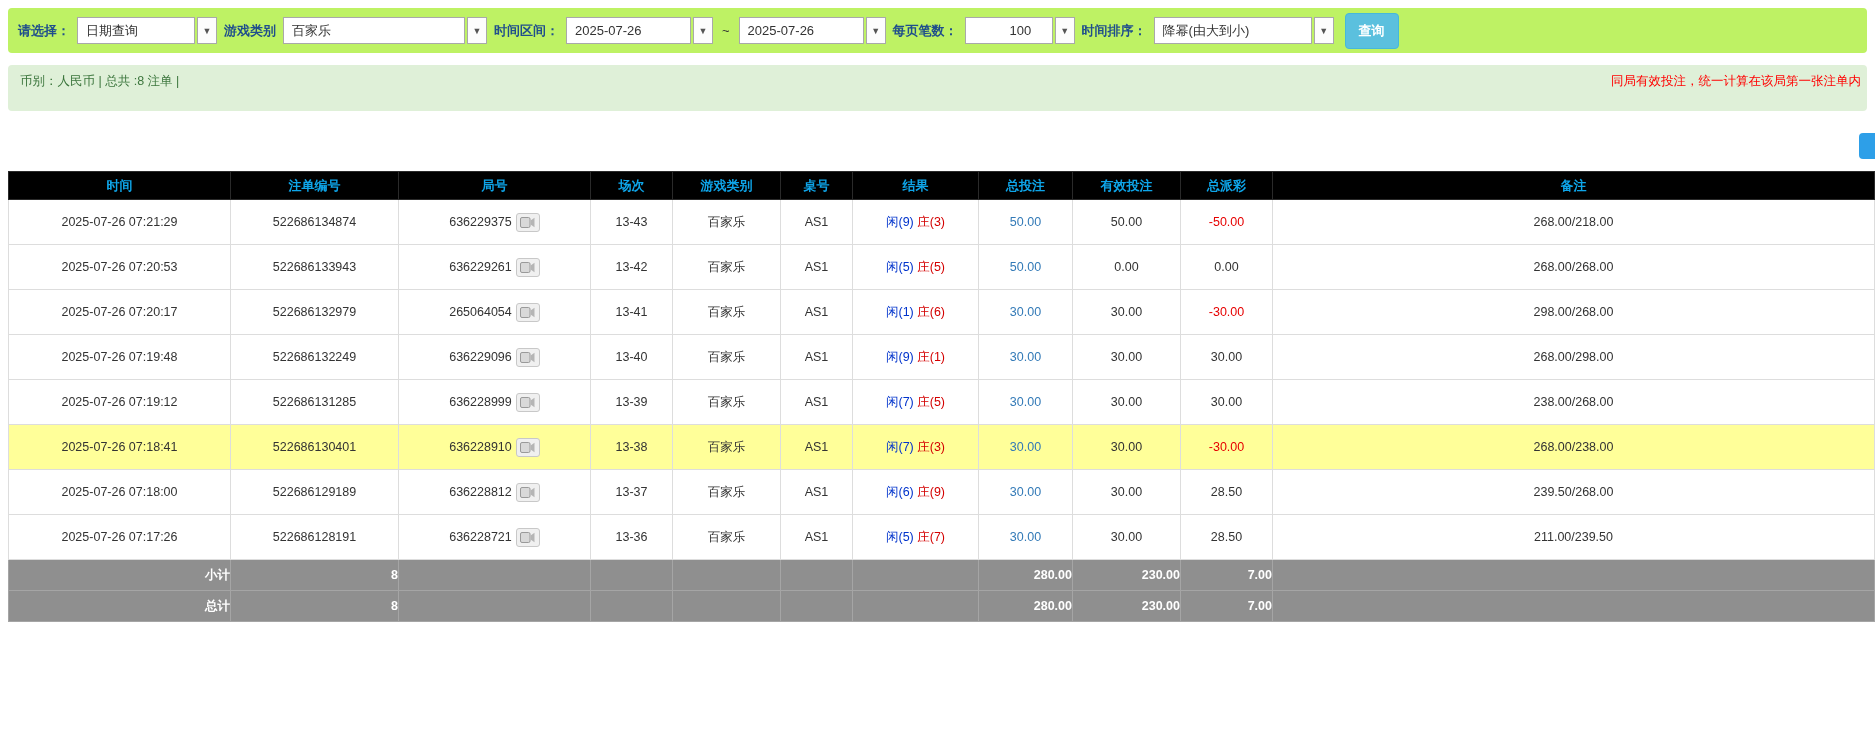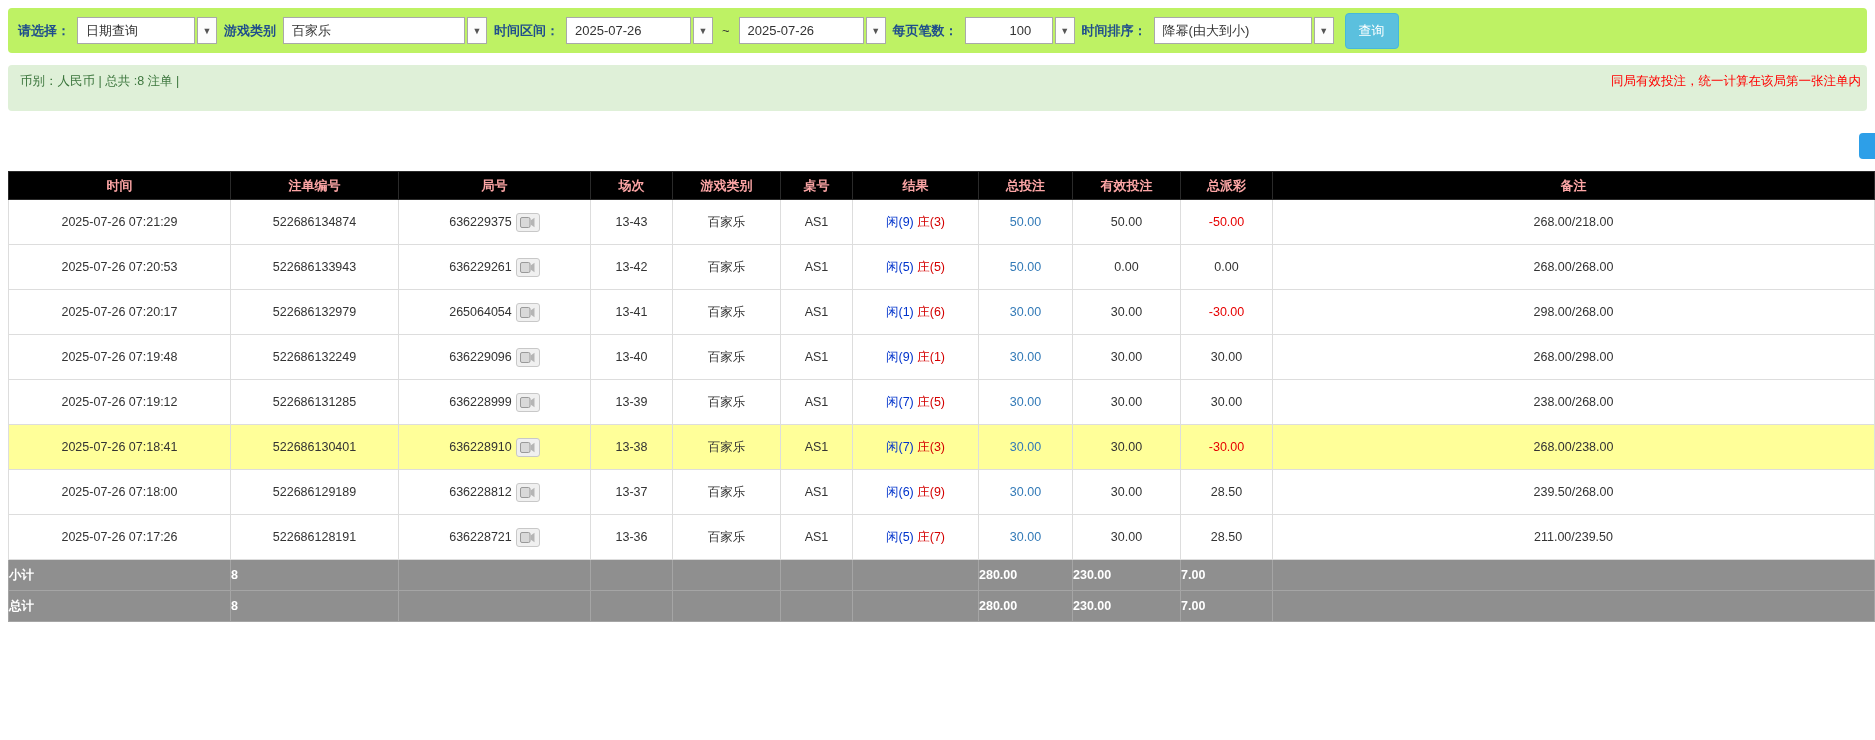--- a/index.html
+++ b/index.html
@@ -61,20 +61,21 @@
   .query-btn {
     background: #5bc0de;
     border: 1px solid #46b8da;
     color: #fff;
     font-size: 13px;
     height: 36px;
     padding: 0 13px;
     border-radius: 4px;
     cursor: pointer;
     margin-left: 4px;
+    font-weight: bold;
   }
 
   
   .info-bar {
     margin: 12px 8px 0 8px;
     background: #dff0d8;
     border-radius: 4px;
     height: 46px;
     display: flex;
     align-items: flex-start;
@@ -99,21 +100,21 @@
 
   
   table.records {
     border-collapse: collapse;
     table-layout: fixed;
     width: 1867px;
     margin: 60px 0 0 8px;
   }
   thead th {
     background: #000;
-    color: #fca5a5;
+    color: #0ea5e9;
     font-size: 13px;
     font-weight: bold;
     height: 28px;
     border: 1px solid #2a2a2a;
     text-align: center;
   }
   tbody td {
     height: 45px;
     border: 1px solid #ddd;
     text-align: center;
@@ -140,21 +141,21 @@
     border-radius: 3px;
     cursor: pointer;
   }
   tfoot td {
     background: #8f8f8f;
     color: #fff;
     font-weight: bold;
     font-size: 12.5px;
     height: 31px;
     border: 1px solid #a5a5a5;
-    text-align: left;
+    text-align: right;
   }
 </style>
 </head>
 <body>
 
 <div class="toolbar">
   <span class="lbl">请选择：</span>
   <div class="combo">
     <span class="combo-input w1">日期查询</span>
     <span class="combo-btn">▼</span>

